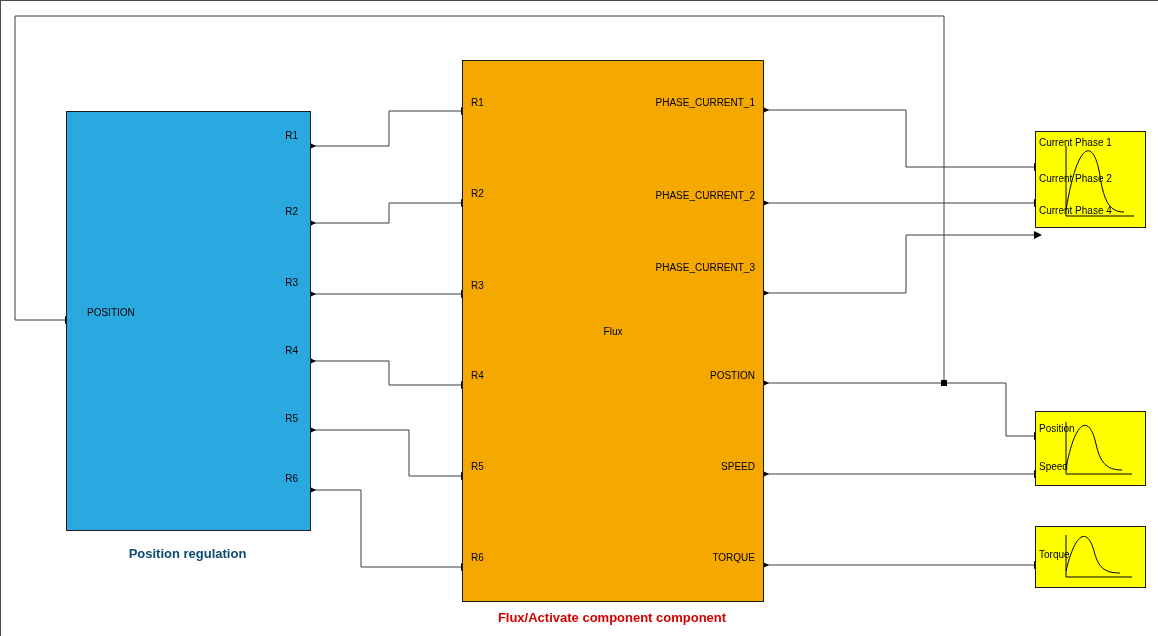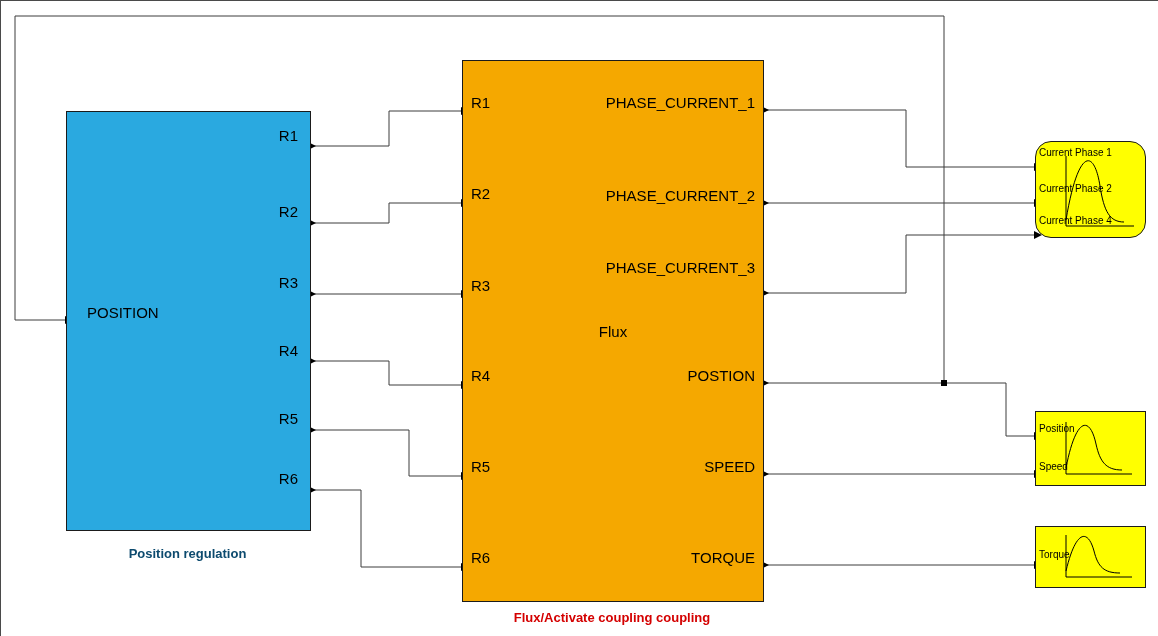--- a/index.html
+++ b/index.html
@@ -1,20 +1,20 @@
 <!DOCTYPE html>
 <html><head>
 <meta charset="utf-8">
 <style>
   html, body { margin:0; padding:0; background:#ffffff; }
   body { font-family:"Liberation Sans", sans-serif; }
   .canvas { position:relative; width:1158px; height:636px; background:#fff; border:1px solid #4a4a4a; overflow:hidden; }
   .wires { position:absolute; left:0; top:0; }
   .block { position:absolute; border:1px solid #1b1b1b; }
-  .lbl { position:absolute; font-size:15px; line-height:15px; color:#000; white-space:nowrap; }
+  .lbl { position:absolute; font-size:10px; line-height:15px; color:#000; white-space:nowrap; }
   .caption { position:absolute; font-size:13px; font-weight:bold; text-align:center; white-space:nowrap; }
   .scope { position:absolute; background:#ffff00; border:1px solid #1b1b1b; }
   .scope .lbl { font-size:10px; line-height:13px; }
   .scope svg { position:absolute; left:0; top:0; }
   svg { display:block; }
 </style>
 </head>
 <body>
 
 <div class="canvas">
@@ -89,23 +89,23 @@
     <span class="lbl" style="left:8px; top:307px;">R4</span>
     <span class="lbl" style="left:8px; top:398px;">R5</span>
     <span class="lbl" style="left:8px; top:489px;">R6</span>
     <span class="lbl" style="right:8px; top:34px;">PHASE_CURRENT_1</span>
     <span class="lbl" style="right:8px; top:127px;">PHASE_CURRENT_2</span>
     <span class="lbl" style="right:8px; top:199px;">PHASE_CURRENT_3</span>
     <span class="lbl" style="right:8px; top:307px;text-align:right;">POSTION</span>
     <span class="lbl" style="right:8px; top:398px;">SPEED</span>
     <span class="lbl" style="right:8px; top:489px;">TORQUE</span>
   </div>
-  <div class="caption" style="left:461px; top:609px; width:300px; color:#d40000;">Flux/Activate coupling coupling</div>
+  <div class="caption" style="left:461px; top:609px; width:300px; color:#d40000;">Flux/Activate component component</div>
 
-  <div class="scope" style="left:1034px; top:140px; width:109px; height:95px;border-radius:16px;">
+  <div class="scope" style="left:1034px; top:130px; width:109px; height:95px;">
     <svg width="107" height="93" viewBox="0 0 107 93">
       <polyline points="30,14 30,84 98,84" fill="none" stroke="#000" stroke-width="1"></polyline>
       <path d="M 30,78 C 42,6 58,6 64,44 C 68,70 74,80 88,80" fill="none" stroke="#000" stroke-width="1"></path>
     </svg>
     <span class="lbl" style="left:3px; top:4px;">Current Phase 1</span>
     <span class="lbl" style="left:3px; top:40px;">Current Phase 2</span>
     <span class="lbl" style="left:3px; top:72px;">Current Phase 4</span>
   </div>
 
   <div class="scope" style="left:1034px; top:410px; width:109px; height:73px;">

